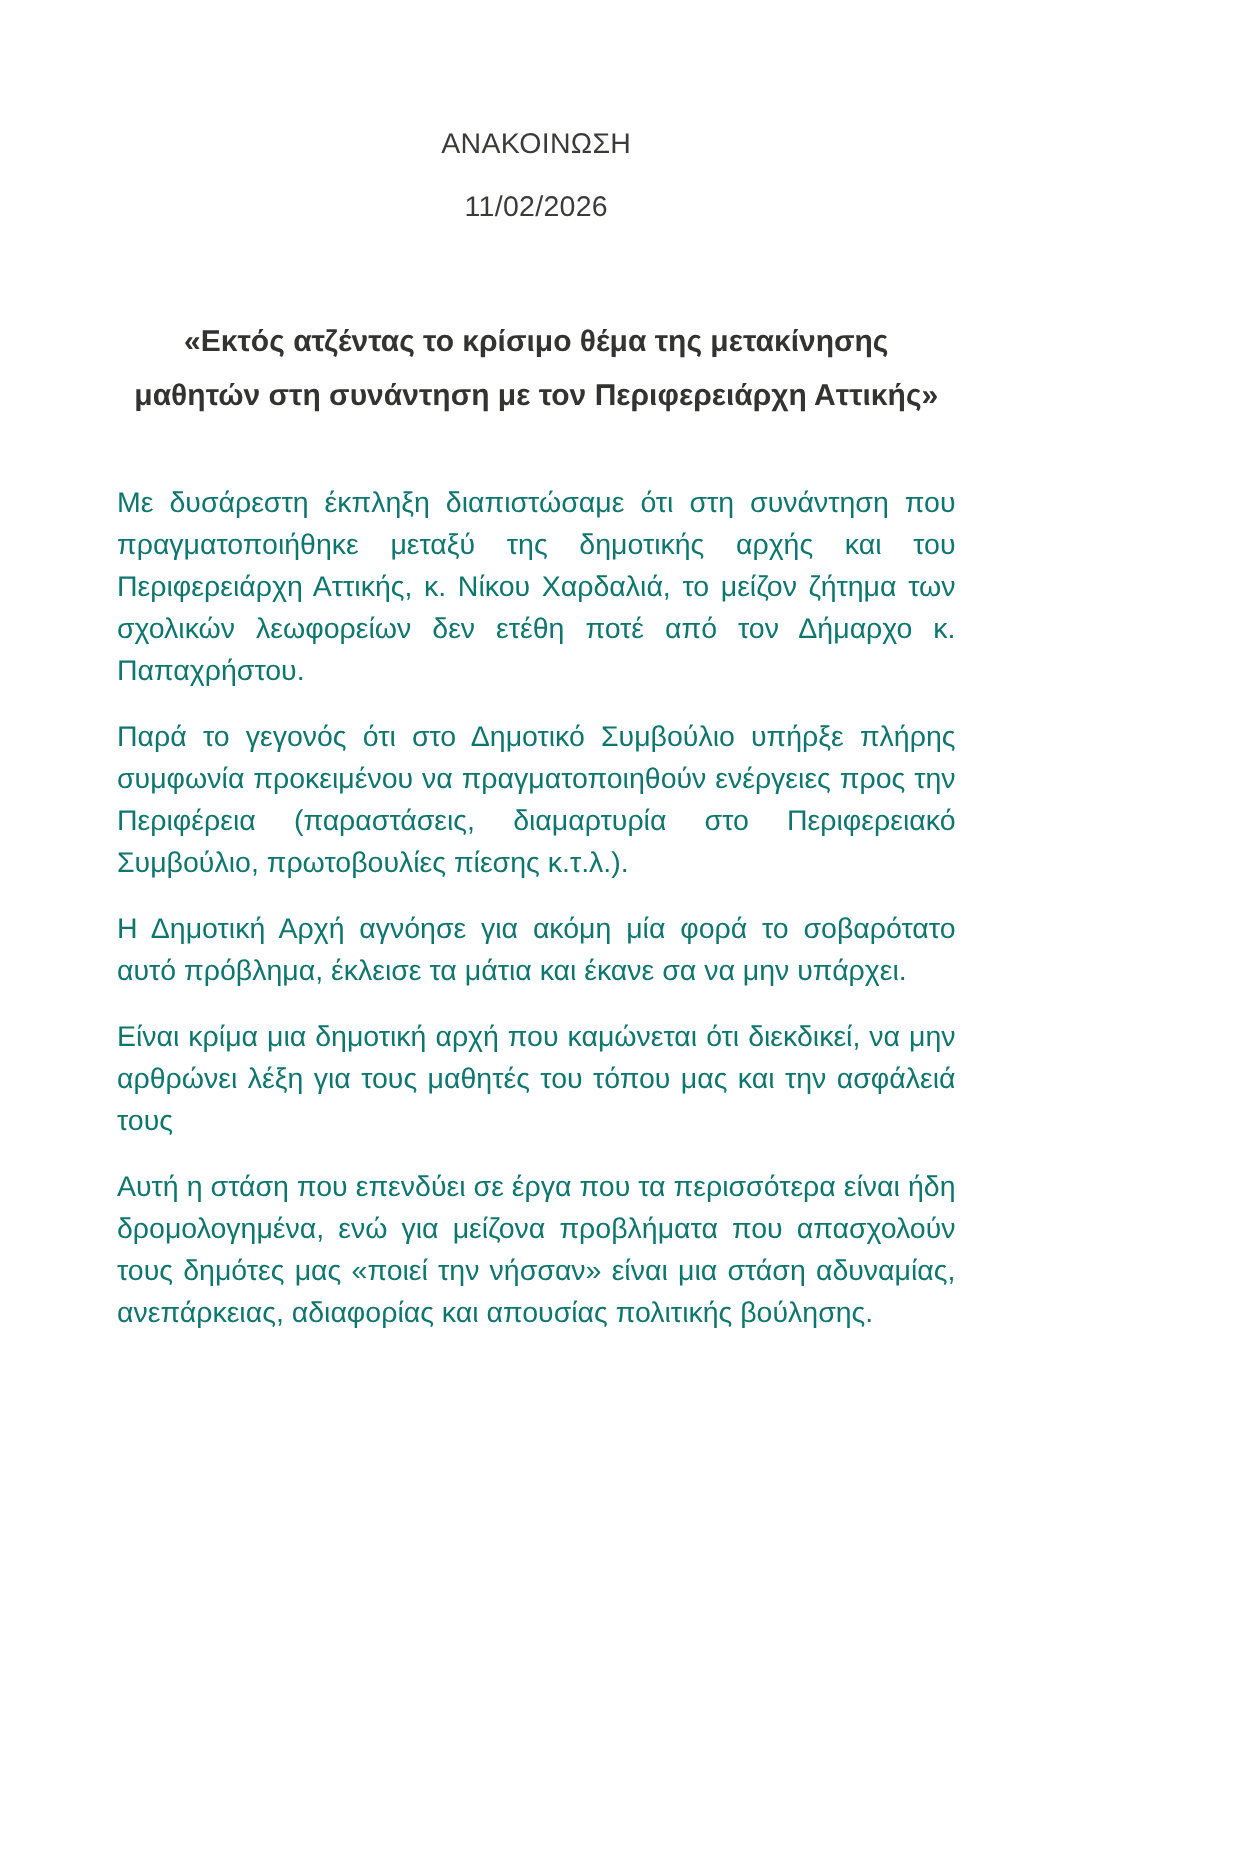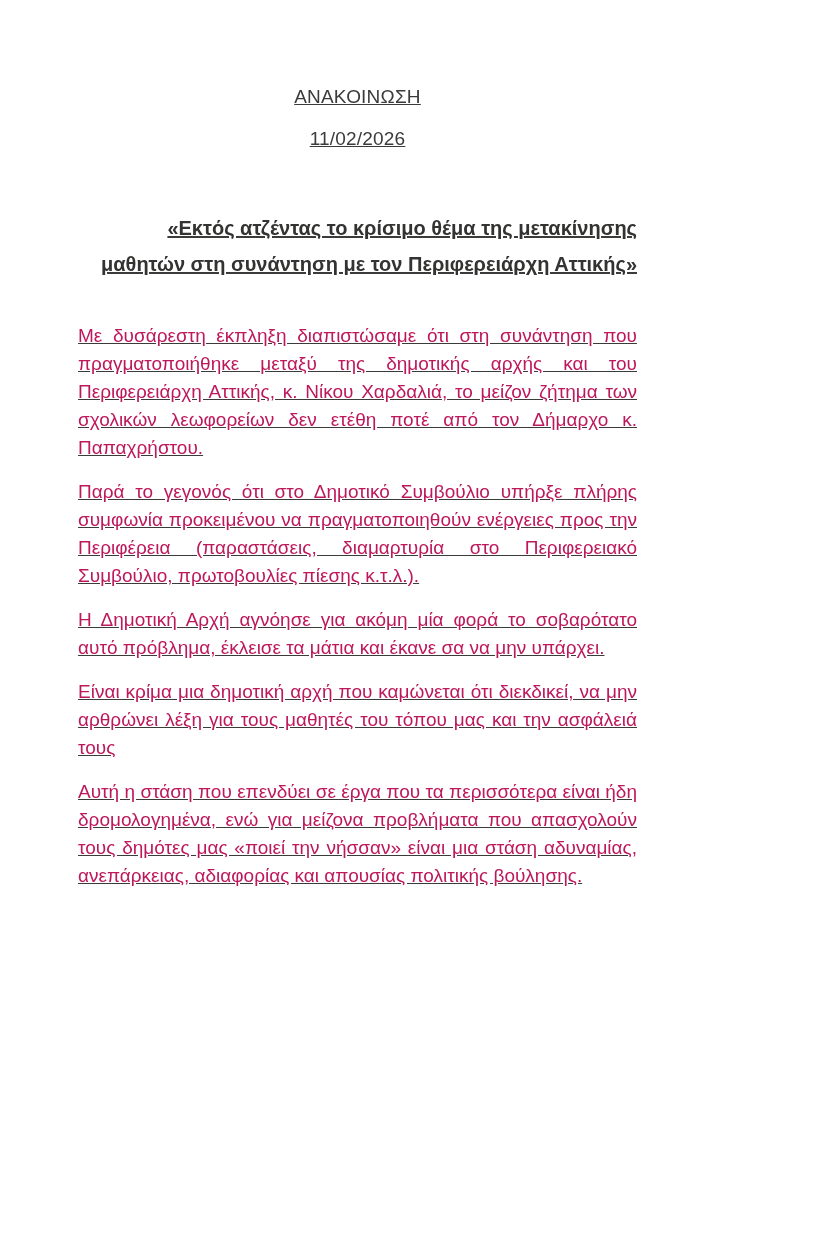--- a/index.html
+++ b/index.html
@@ -13,47 +13,46 @@
     font-family: "Liberation Sans", "DejaVu Sans", sans-serif;
     color: #3b3b3a;
     overflow: hidden;
   }
   .page {
     box-sizing: border-box;
     width: 697px;
     height: 1245px;
     padding: 86px 60px 20px 78px;
     background: #ffffff;
-    text-decoration: underline;
   }
   .header-line {
     text-align: center;
     font-size: 19px;
     line-height: 22px;
     margin: 0 0 20px 0;
     letter-spacing: 0.2px;
     color: #3b3b3a;
   }
   .doc-title {
     margin: 60px 0 0 0;
     font-size: 20px;
     font-weight: bold;
     line-height: 36px;
-    text-align: right;
+    text-align: center;
     color: #333332;
   }
   .doc-body {
     margin-top: 40px;
   }
   .doc-body p {
     font-size: 19px;
     line-height: 28px;
     text-align: justify;
     margin: 0 0 16px 0;
-    color: #be185d;
+    color: #0f766e;
   }
 </style>
 </head>
 <body>
 
 <div class="page">
 
   <div>
     <p class="header-line">ΑΝΑΚΟΙΝΩΣΗ</p>
     <p class="header-line">11/02/2026</p>

